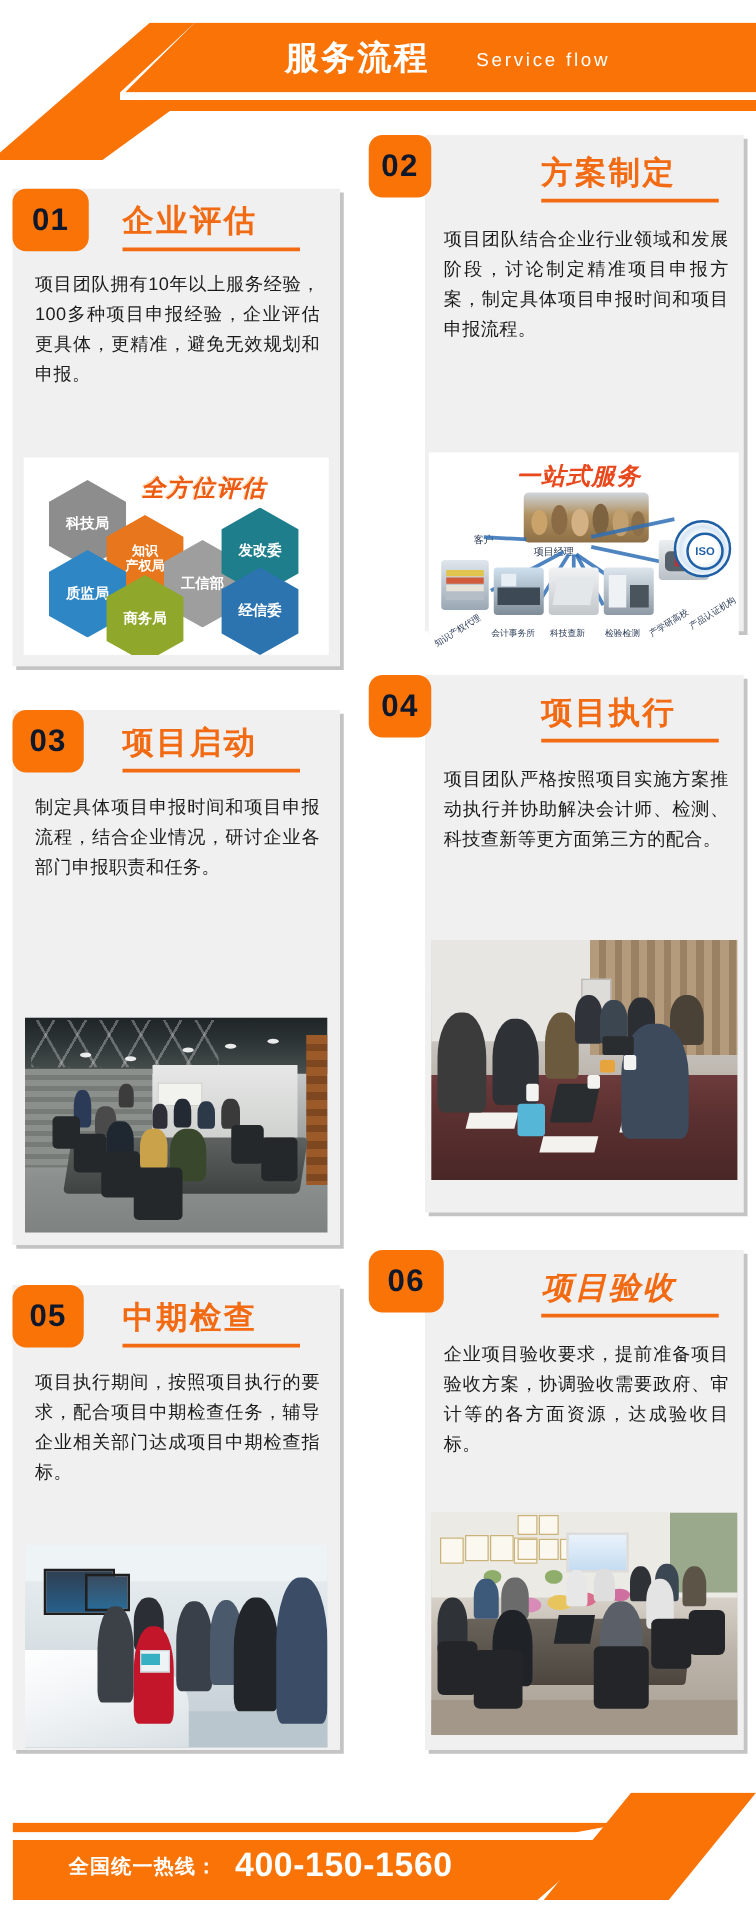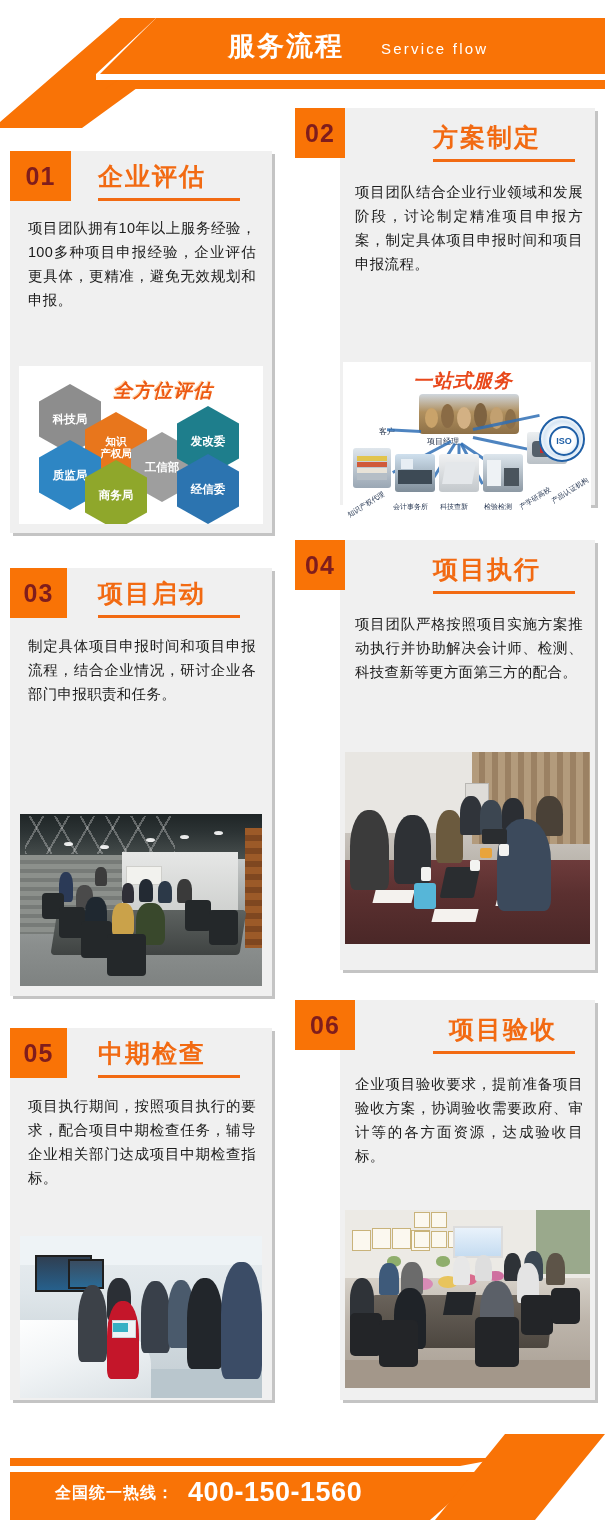--- a/index.html
+++ b/index.html
@@ -41,24 +41,25 @@
   
   .card{position:absolute;}
   .card .panel{
     position:absolute;left:0;top:0;
     background:#f0f0f0;
     box-shadow:3px 3px 0 0 #c4c4c4;
   }
   .badge{
     position:absolute;
     background:#F97306;
-    color:#7f1d1d;font-size:25px;font-weight:bold;
+    color:#0f172a;font-size:25px;font-weight:bold;
     display:flex;align-items:center;justify-content:center;
     letter-spacing:1px;
     z-index:5;
+    border-radius:11px;
   }
   .ctitle{
     position:absolute;
     color:#F26A12;font-size:25px;font-weight:bold;letter-spacing:2px;
     white-space:nowrap;
   }
   .cunderline{
     position:absolute;height:3px;background:#F26A12;
   }
   .cbody{
@@ -380,21 +381,21 @@
       <div class="pers" style="left:69%;top:26%;width:15%;height:56%;background:#22262b;"></div>
       <div class="pers" style="left:83%;top:16%;width:17%;height:72%;background:#3b4c66;"></div>
       <div style="position:absolute;left:38%;top:52%;width:9%;height:10%;background:#eef3f6;border:1px solid #cbd3d8;"></div>
       <div style="position:absolute;left:38.5%;top:54%;width:6%;height:5%;background:#37b0c4;"></div>
     </div>
   </div>
 
   <div class="card" style="left:295px;top:1000px;width:300px;height:410px;">
     <div class="panel" style="left:45px;top:0;width:255px;height:400px;"></div>
     <div class="badge" style="left:0;top:0;width:60px;height:50px;">06</div>
-    <div class="ctitle" style="left:154px;top:13px;">项目验收</div>
+    <div class="ctitle" style="left:138px;top:13px;font-style:italic;">项目验收</div>
     <div class="cunderline" style="left:138px;top:51px;width:142px;"></div>
     <div class="cbody" style="left:60px;top:72px;width:228px;">企业项目验收要求，提前准备项目验收方案，协调验收需要政府、审计等的各方面资源，达成验收目标。</div>
 
     <div class="photo room-d" style="left:50px;top:210px;width:245px;height:178px;">
       <div class="wall"></div>
         <div class="greenwall"></div>
       <div class="cert" style="left:3%;top:11%;width:7%;height:11%;"></div>
       <div class="cert" style="left:11%;top:10%;width:7%;height:11%;"></div>
       <div class="cert" style="left:19%;top:10%;width:7%;height:11%;"></div>
       <div class="cert" style="left:27%;top:11%;width:7%;height:11%;"></div>

